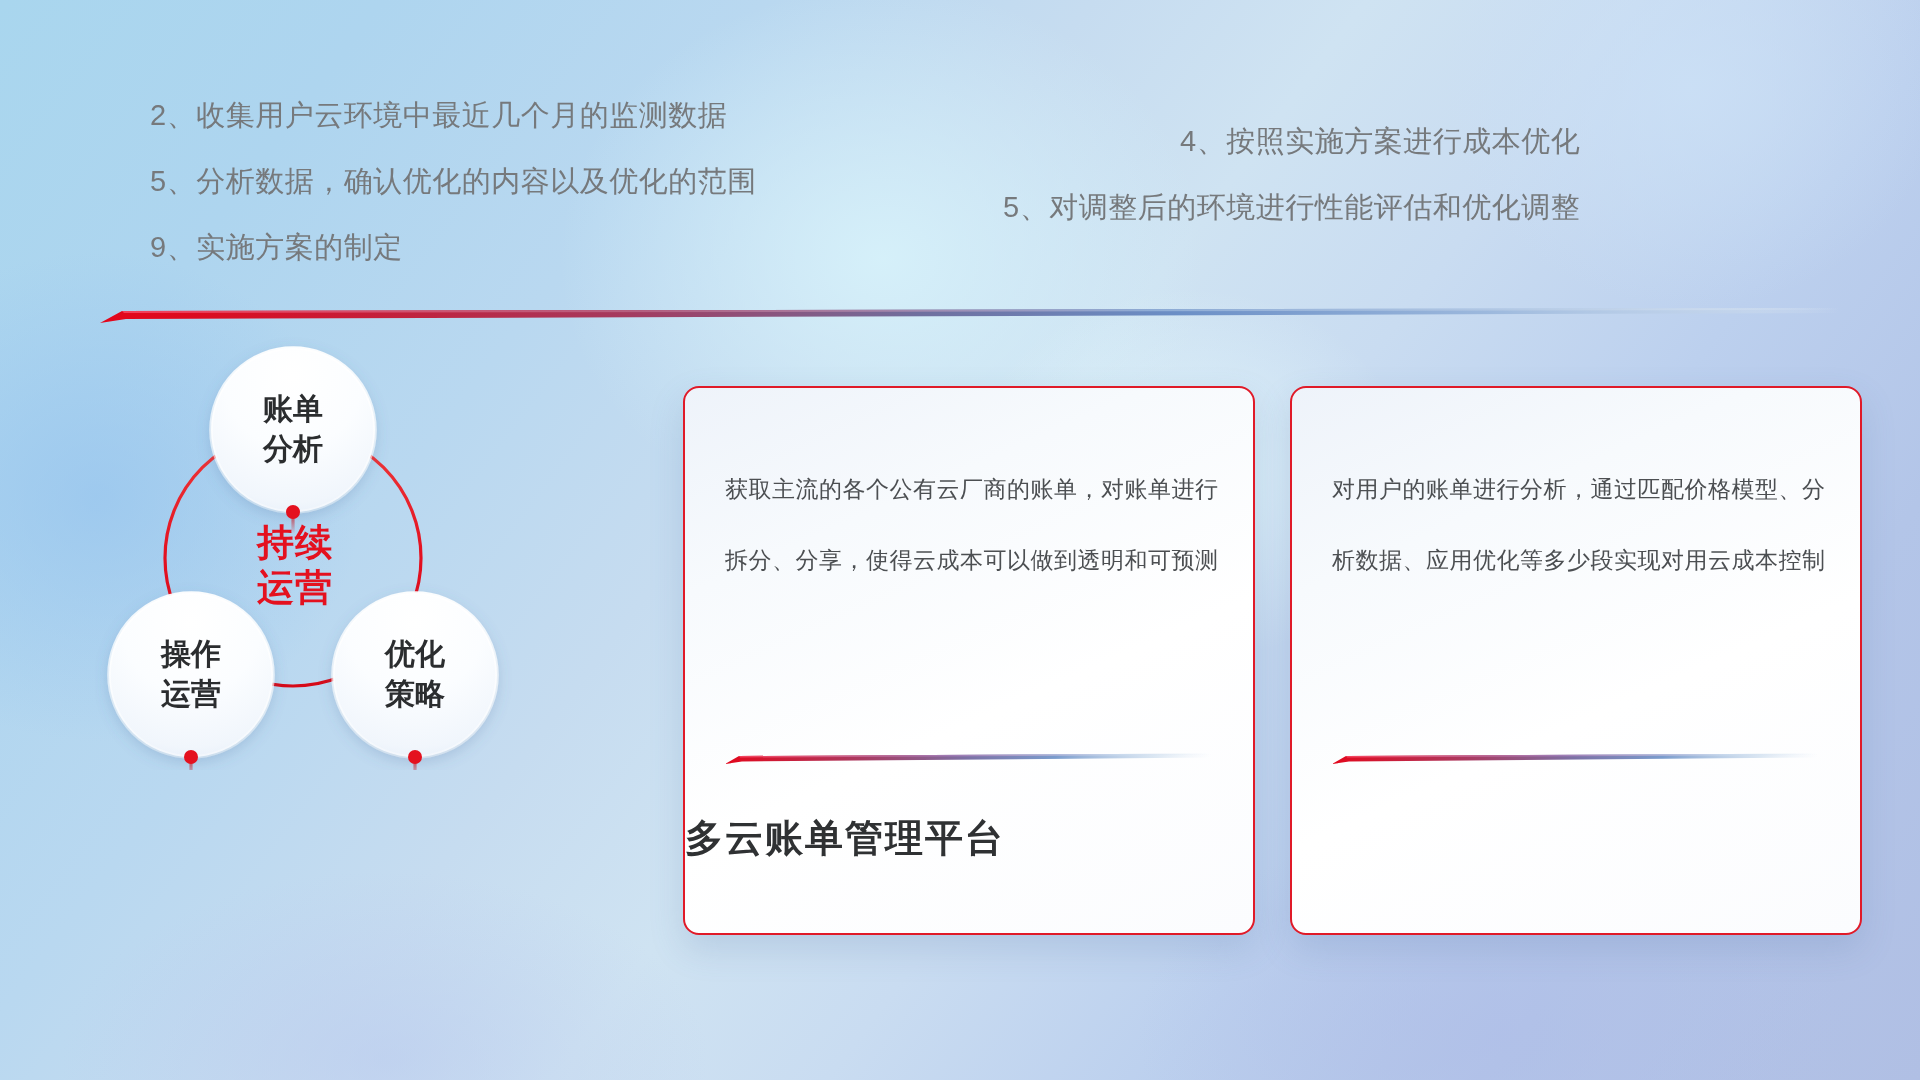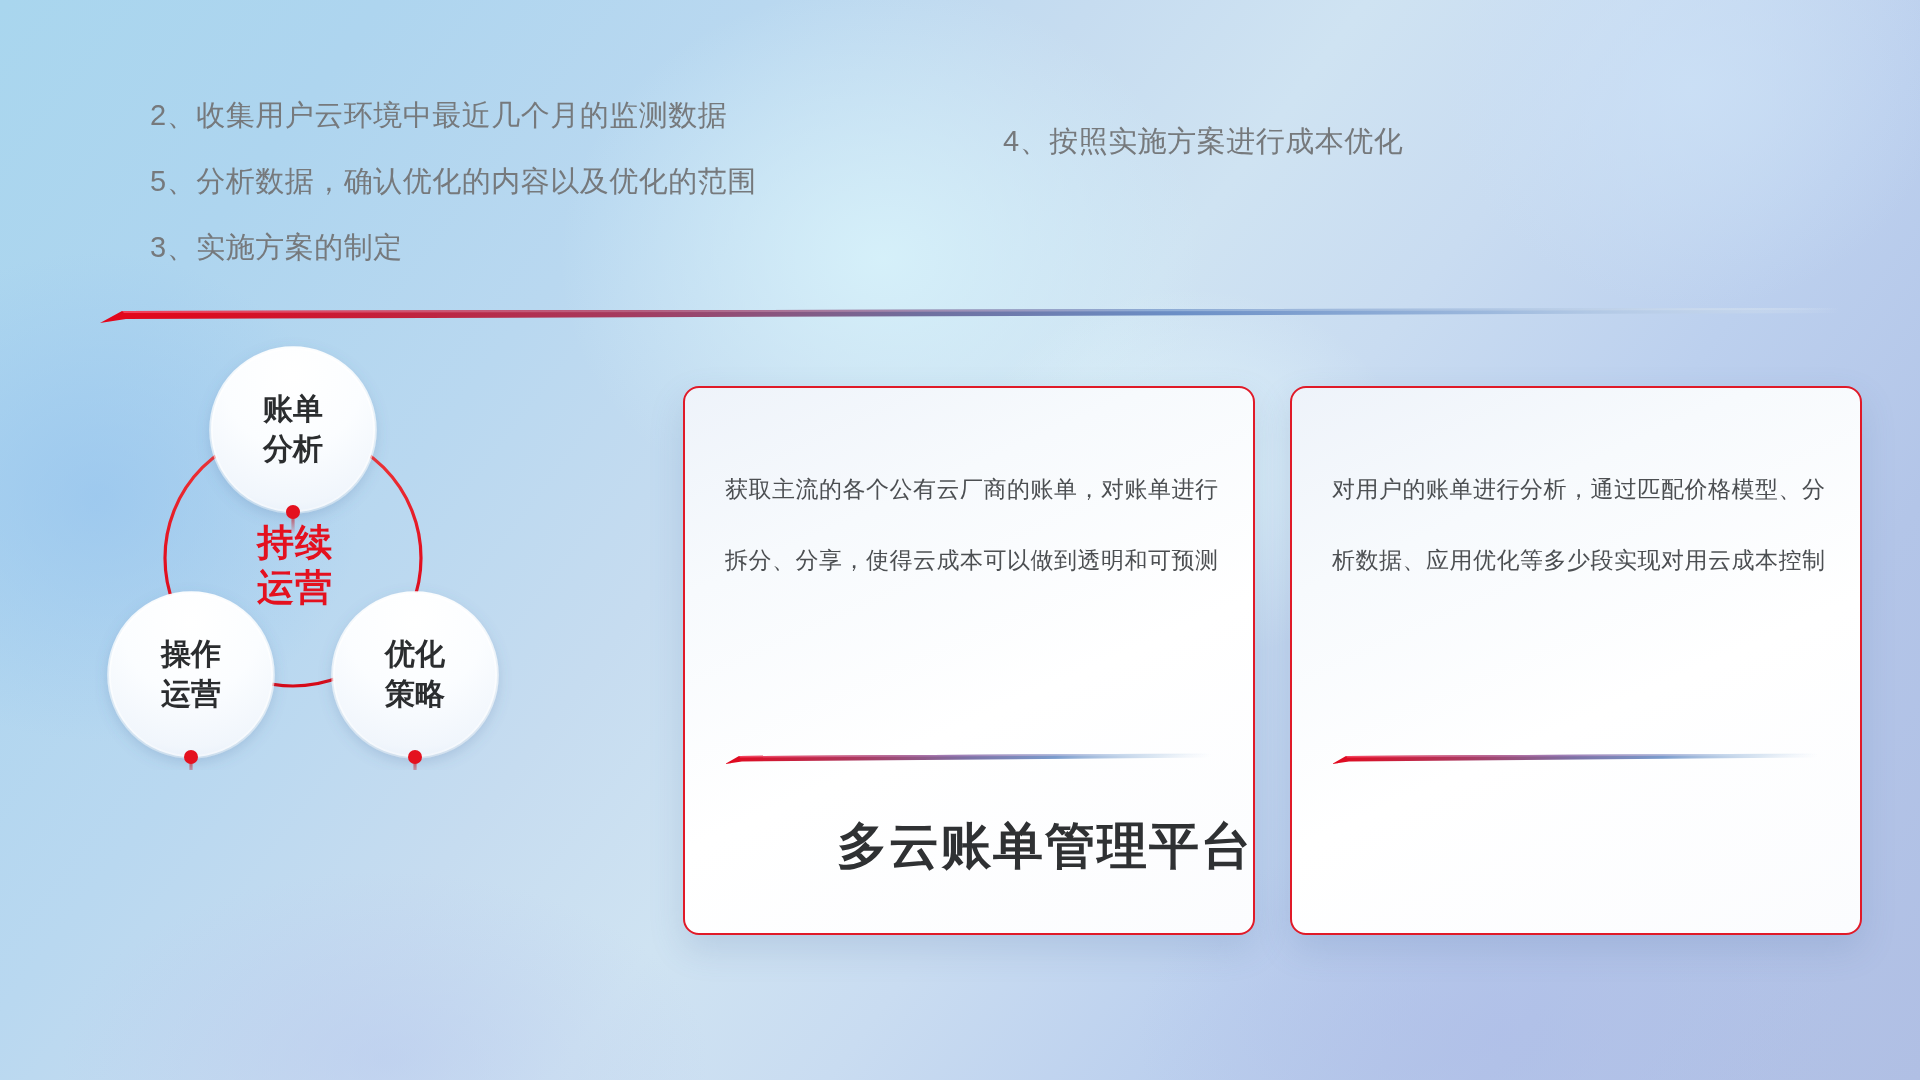--- a/index.html
+++ b/index.html
@@ -57,43 +57,44 @@
   .card{position:absolute;top:386px;width:568px;height:545px;
     border:2px solid #e01a28;border-radius:16px;
     background:linear-gradient(156deg,#eef3fa 0%,#f7fafd 26%,#ffffff 58%,#fbfcfe 100%);
     box-shadow:0 14px 34px rgba(80,110,160,.18);
     overflow:hidden;}
   #card-1{left:683px;}
   #card-2{left:1290px;}
   .card-body{position:absolute;left:40px;right:30px;top:66px;
     color:#4c4f52;font-size:23px;line-height:71px;letter-spacing:.5px;}
   .card-rule{position:absolute;left:40px;top:364px;width:486px;height:12px;}
-  .card-title{position:absolute;left:0;right:0;top:425px;text-align:right;
-    color:#2f3133;font-size:50px;font-weight:bold;letter-spacing:2px;}
+  .card-title{position:absolute;left:0;right:0;top:425px;text-align:left;
+    color:#2f3133;font-size:38px;font-weight:bold;letter-spacing:2px;}
 </style>
 </head>
 <body>
 
 <div id="stage">
 
   <div class="bg-base"></div>
   <div class="bg-glow-b"></div>
   <div class="bg-glow-a"></div>
   <div class="bg-glow-c"></div>
   <div class="bg-glow-f"></div>
   <div class="bg-glow-d"></div>
   <div class="bg-glow-e"></div>
 
   <div id="list-left" class="list-col">
     <div class="li">2、收集用户云环境中最近几个月的监测数据</div>
     <div class="li">5、分析数据，确认优化的内容以及优化的范围</div>
-    <div class="li">3、实施方案的制定</div>
+    <div class="li">9、实施方案的制定</div>
   </div>
   <div id="list-right" class="list-col">
     <div class="li">4、按照实施方案进行成本优化</div>
+    <div class="li">5、对调整后的环境进行性能评估和优化调整</div>
   </div>
 
   <svg id="top-divider" viewBox="0 0 1740 17" preserveAspectRatio="none">
     <defs>
       <linearGradient id="divGradMain" x1="0" y1="0" x2="1" y2="0">
         <stop offset="0" stop-color="#e3071c"></stop>
         <stop offset="0.05" stop-color="#dd0a1e"></stop>
         <stop offset="0.30" stop-color="#a53a5e"></stop>
         <stop offset="0.47" stop-color="#6f6f9e"></stop>
         <stop offset="0.62" stop-color="#6b8fc6"></stop>

